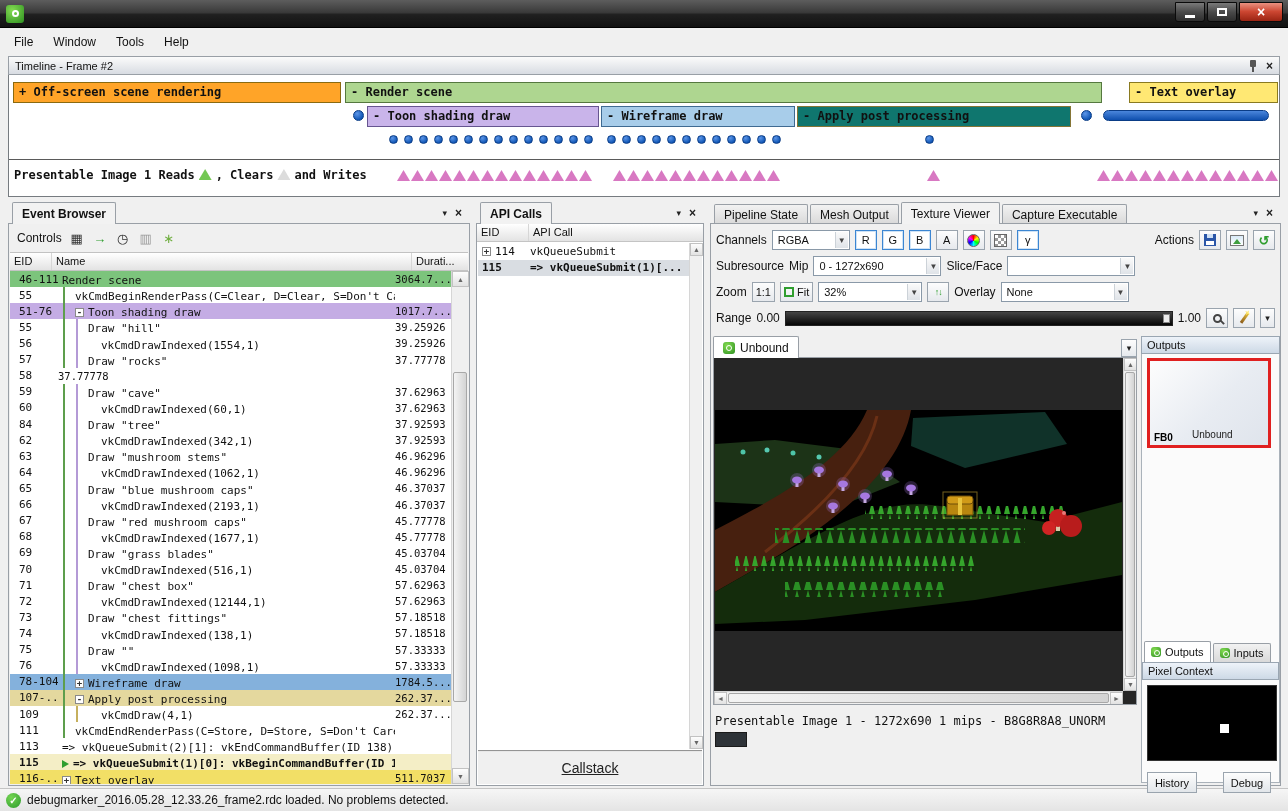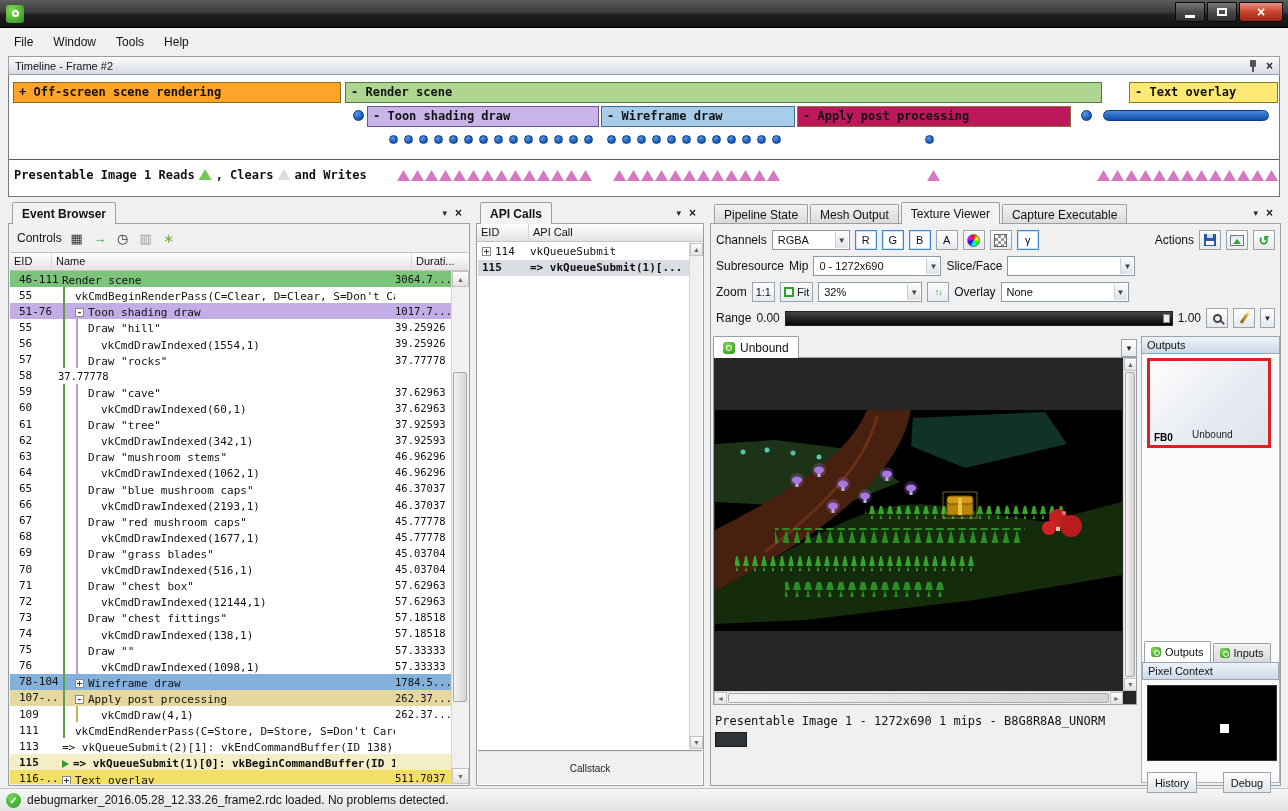--- a/index.html
+++ b/index.html
@@ -85,21 +85,21 @@
 #api{left:476px;top:202px;width:228px;height:584px;}
 #api .panel-body{top:21px;left:0;right:0;bottom:0;background:#fff;}
 .api-head{display:flex;height:18px;background:linear-gradient(#ffffff,#e3e3e3);border-bottom:1px solid #c4c4c4;font-size:11px;}
 .api-th-eid{width:52px;flex:none;padding:2px 4px;border-right:1px solid #d6d6d6;}
 .api-th-call{flex:1;padding:2px 4px;}
 #api-rows{position:absolute;top:19px;left:1px;right:14px;}
 .api-row{display:flex;align-items:center;height:16.5px;font:11px "DejaVu Sans Mono",monospace;white-space:nowrap;}
 .api-c-eid{width:52px;flex:none;display:flex;align-items:center;padding-left:4px;overflow:hidden;}
 .api-c-call{flex:1;overflow:hidden;}
 #api-vsb{top:19px;right:1px;bottom:36px;width:13px;}
-.callstack{position:absolute;left:1px;right:1px;bottom:1px;height:34px;background:#f0f0f0;border-top:2px groove #e8e8e8;display:flex;align-items:center;justify-content:center;font-size:10px;color:#222;}
+.callstack{position:absolute;left:1px;right:1px;bottom:1px;height:34px;background:#f0f0f0;border-top:2px groove #e8e8e8;display:flex;align-items:center;justify-content:center;font-size:14px;color:#222;text-decoration:underline;}
 
 
 #rp{left:710px;top:202px;width:571px;height:584px;}
 #rp .panel-body{top:21px;left:0;right:0;bottom:0;}
 .tv-row{position:absolute;left:5px;right:5px;height:24px;display:flex;align-items:center;gap:5px;}
 .combo{height:20px;border:1px solid #8a99a8;background:#fff;display:flex;align-items:center;font-size:11px;padding-left:5px;padding-right:16px;position:relative;white-space:nowrap;}
 .combo .ar{position:absolute;right:1px;top:1px;bottom:1px;width:13px;background:linear-gradient(#fafafa,#dfe3e8);border-left:1px solid #ccd2d8;display:flex;align-items:center;justify-content:center;font-size:8px;color:#444;}
 .sqbtn{height:20px;min-width:22px;border:1px solid #9aa4ae;background:linear-gradient(#fdfdfd,#e6e9ed);display:flex;align-items:center;justify-content:center;font-size:11px;padding:0 3px;gap:3px;}
 .sqbtn.on{background:#fff;border-color:#3c86d2;box-shadow:inset 0 0 0 1px #cfe3f6;}
 .lbl{white-space:nowrap;}
@@ -182,21 +182,21 @@
     <span class="pin-icon"></span>
     <span class="x-icon">×</span>
   </div>
   <div id="tl-body">
     <div id="tl-bars" style="position:absolute;inset:0;">
         <div class="tl-bar" style="left: 4px; top: 7px; width: 328px; background: rgb(255, 164, 40); border-color: rgb(138, 106, 16);">+ Off-screen scene rendering</div>
         <div class="tl-bar" style="left: 336px; top: 7px; width: 757px; background: rgb(174, 214, 144); border-color: rgb(85, 120, 63);">- Render scene</div>
         <div class="tl-bar" style="left: 1120px; top: 7px; width: 149px; background: rgb(255, 232, 115); border-color: rgb(138, 122, 32);">- Text overlay</div>
         <div class="tl-bar" style="left: 358px; top: 31px; width: 232px; background: rgb(201, 180, 234); border-color: rgb(102, 85, 144);">- Toon shading draw</div>
         <div class="tl-bar" style="left: 592px; top: 31px; width: 194px; background: rgb(168, 205, 234); border-color: rgb(63, 106, 146);">- Wireframe draw</div>
-        <div class="tl-bar" style="left: 788px; top: 31px; width: 274px; background: #be185d; border-color: rgb(133, 117, 54);">- Apply post processing</div>
+        <div class="tl-bar" style="left: 788px; top: 31px; width: 274px; background: #0f766e; border-color: rgb(133, 117, 54);">- Apply post processing</div>
         <div class="tl-dot big" style="left: 344px; top: 35px;"></div>
         <div class="tl-dot big" style="left: 1072px; top: 35px;"></div>
         <div class="tl-capsule" style="left: 1094px; top: 35px; width: 166px;"></div>
         <div class="tl-dot" style="left: 380px; top: 60px;"></div>
         <div class="tl-dot" style="left: 395px; top: 60px;"></div>
         <div class="tl-dot" style="left: 410px; top: 60px;"></div>
         <div class="tl-dot" style="left: 425px; top: 60px;"></div>
         <div class="tl-dot" style="left: 440px; top: 60px;"></div>
         <div class="tl-dot" style="left: 455px; top: 60px;"></div>
         <div class="tl-dot" style="left: 470px; top: 60px;"></div>
@@ -373,21 +373,21 @@
           <div class="eb-row">
             <span class="c-eid">60</span>
             <span class="c-name">
               <span class="guide" style="left: 5px; background: rgb(93, 158, 76);"></span>
               <span class="guide" style="left: 18px; background: rgb(180, 154, 214);"></span>
               <span class="name-txt" style="padding-left: 43px;">vkCmdDrawIndexed(60,1)</span>
             </span>
             <span class="c-dur">37.62963</span>
           </div>
           <div class="eb-row">
-            <span class="c-eid">61</span>
+            <span class="c-eid">84</span>
             <span class="c-name">
               <span class="guide" style="left: 5px; background: rgb(93, 158, 76);"></span>
               <span class="guide" style="left: 18px; background: rgb(180, 154, 214);"></span>
               <span class="name-txt" style="padding-left: 30px;">Draw "tree"</span>
             </span>
             <span class="c-dur">37.92593</span>
           </div>
           <div class="eb-row">
             <span class="c-eid">62</span>
             <span class="c-name">

